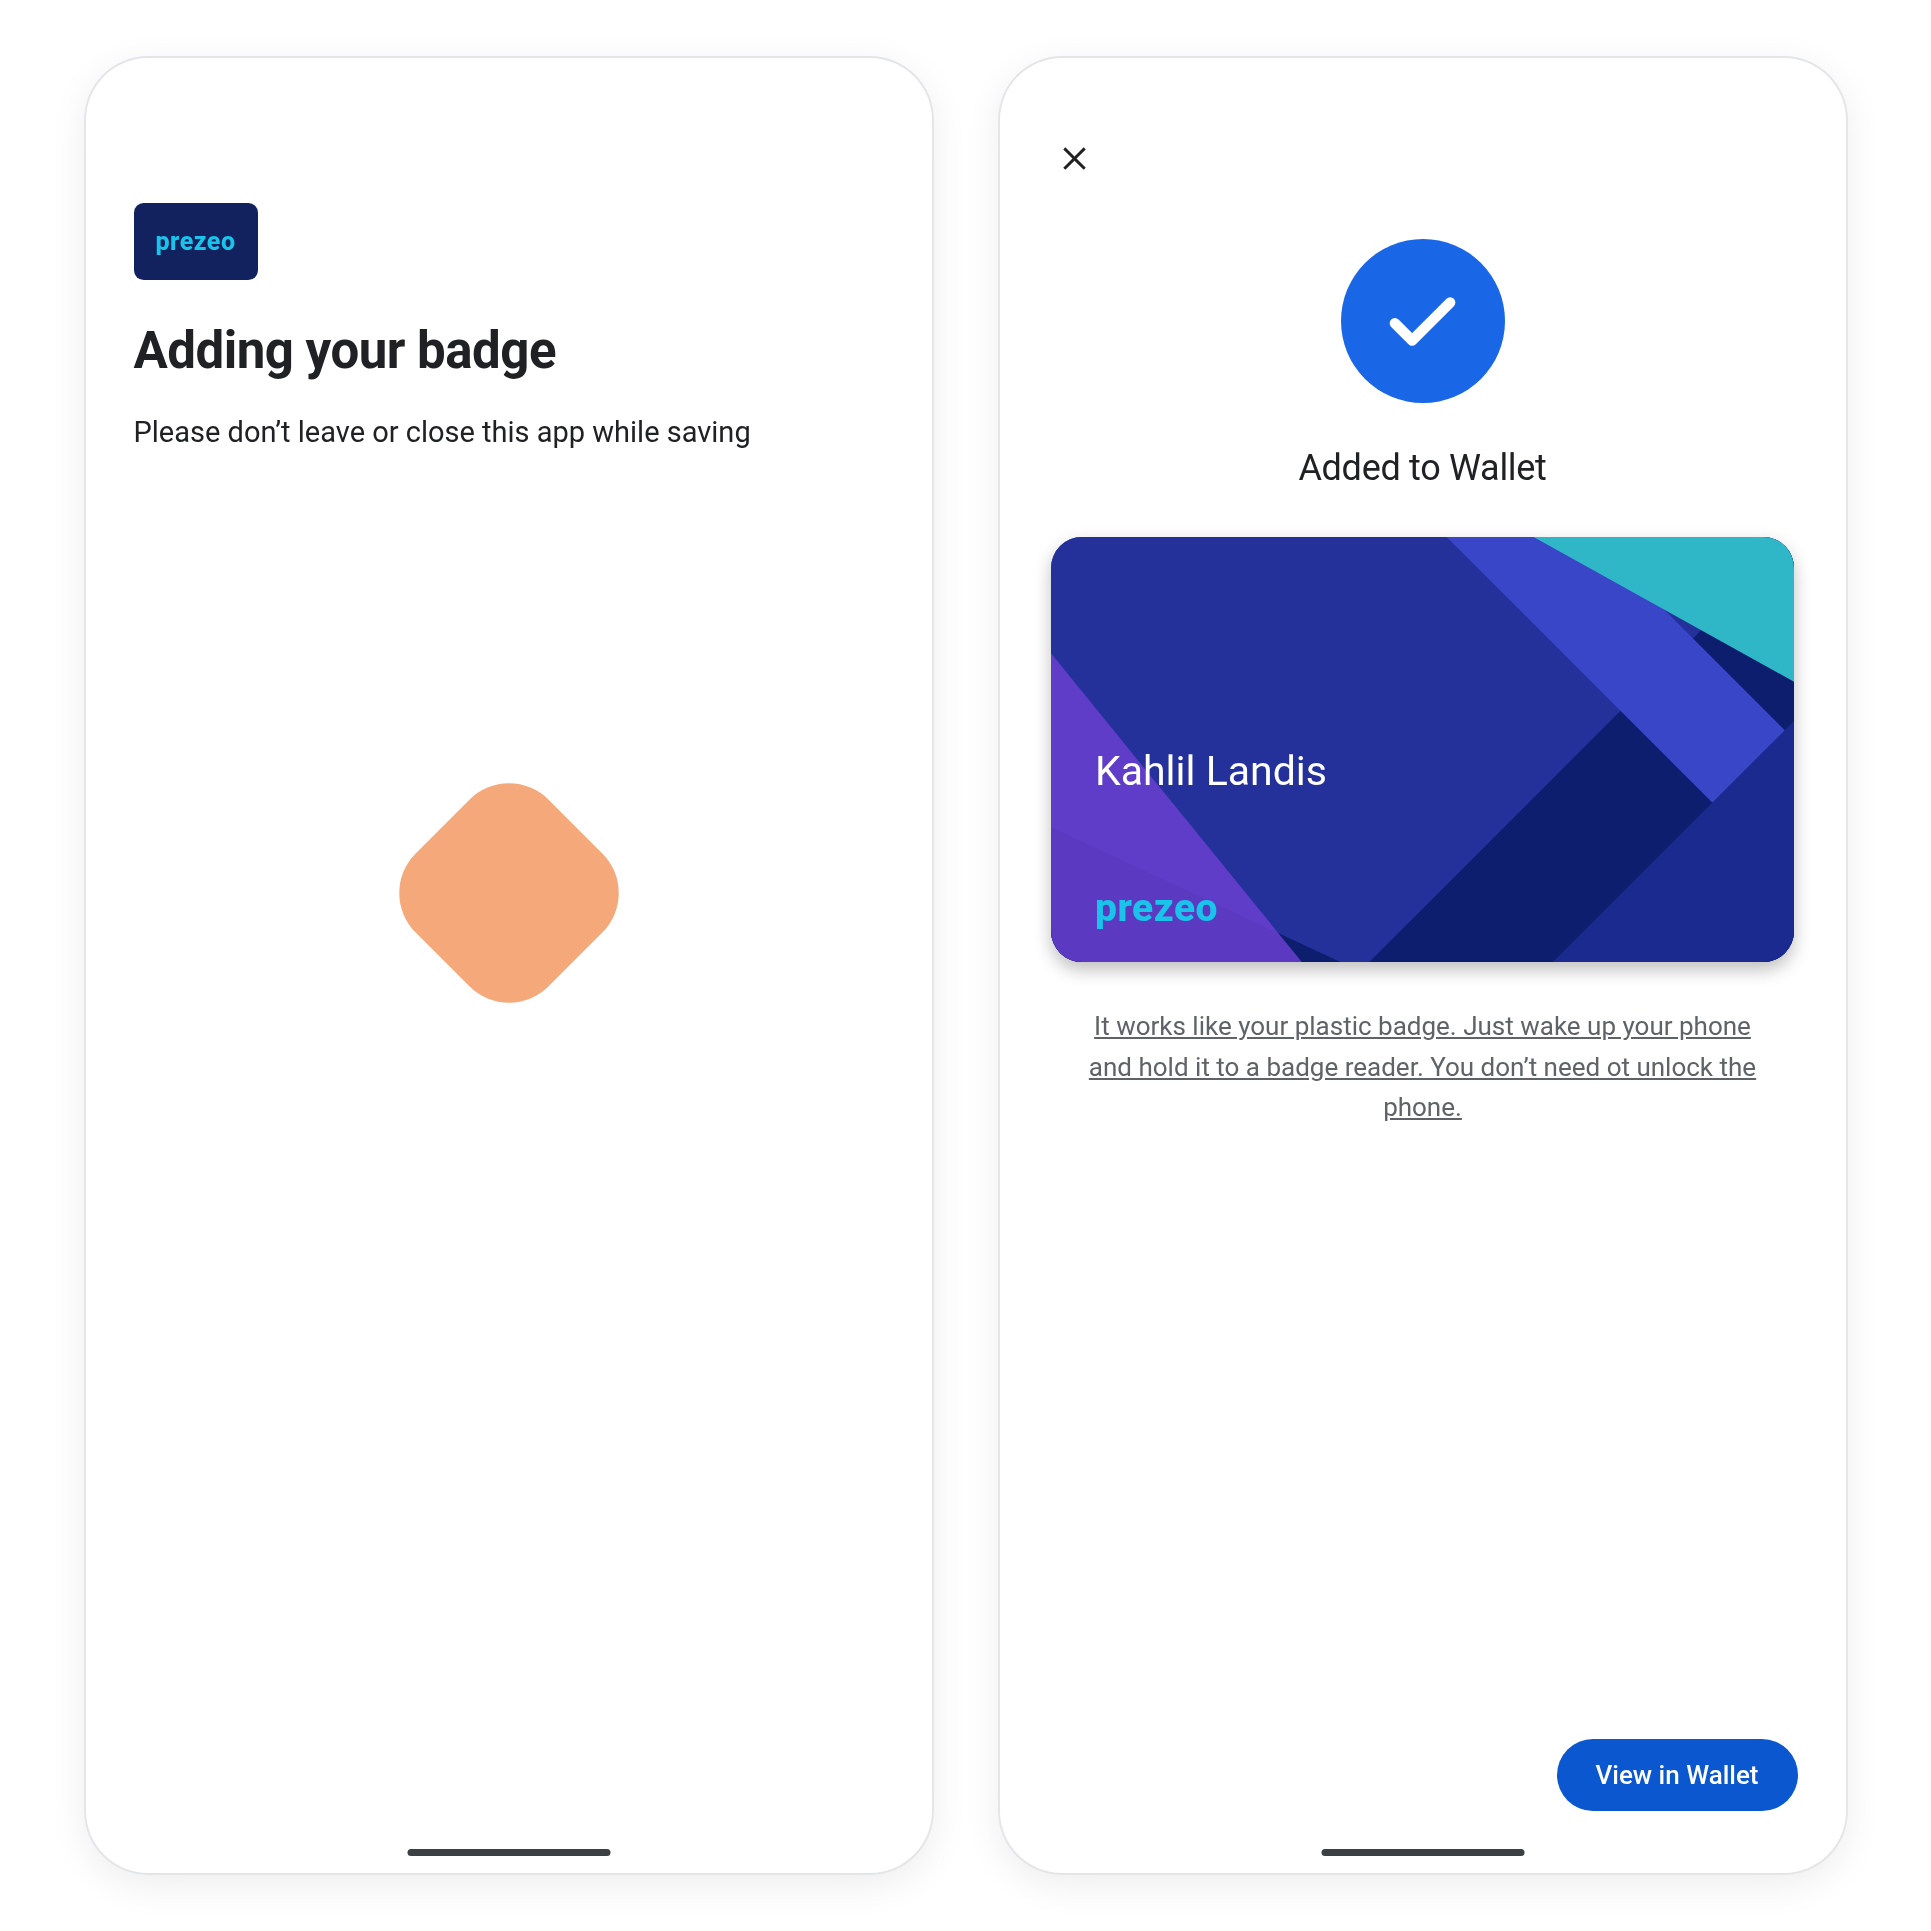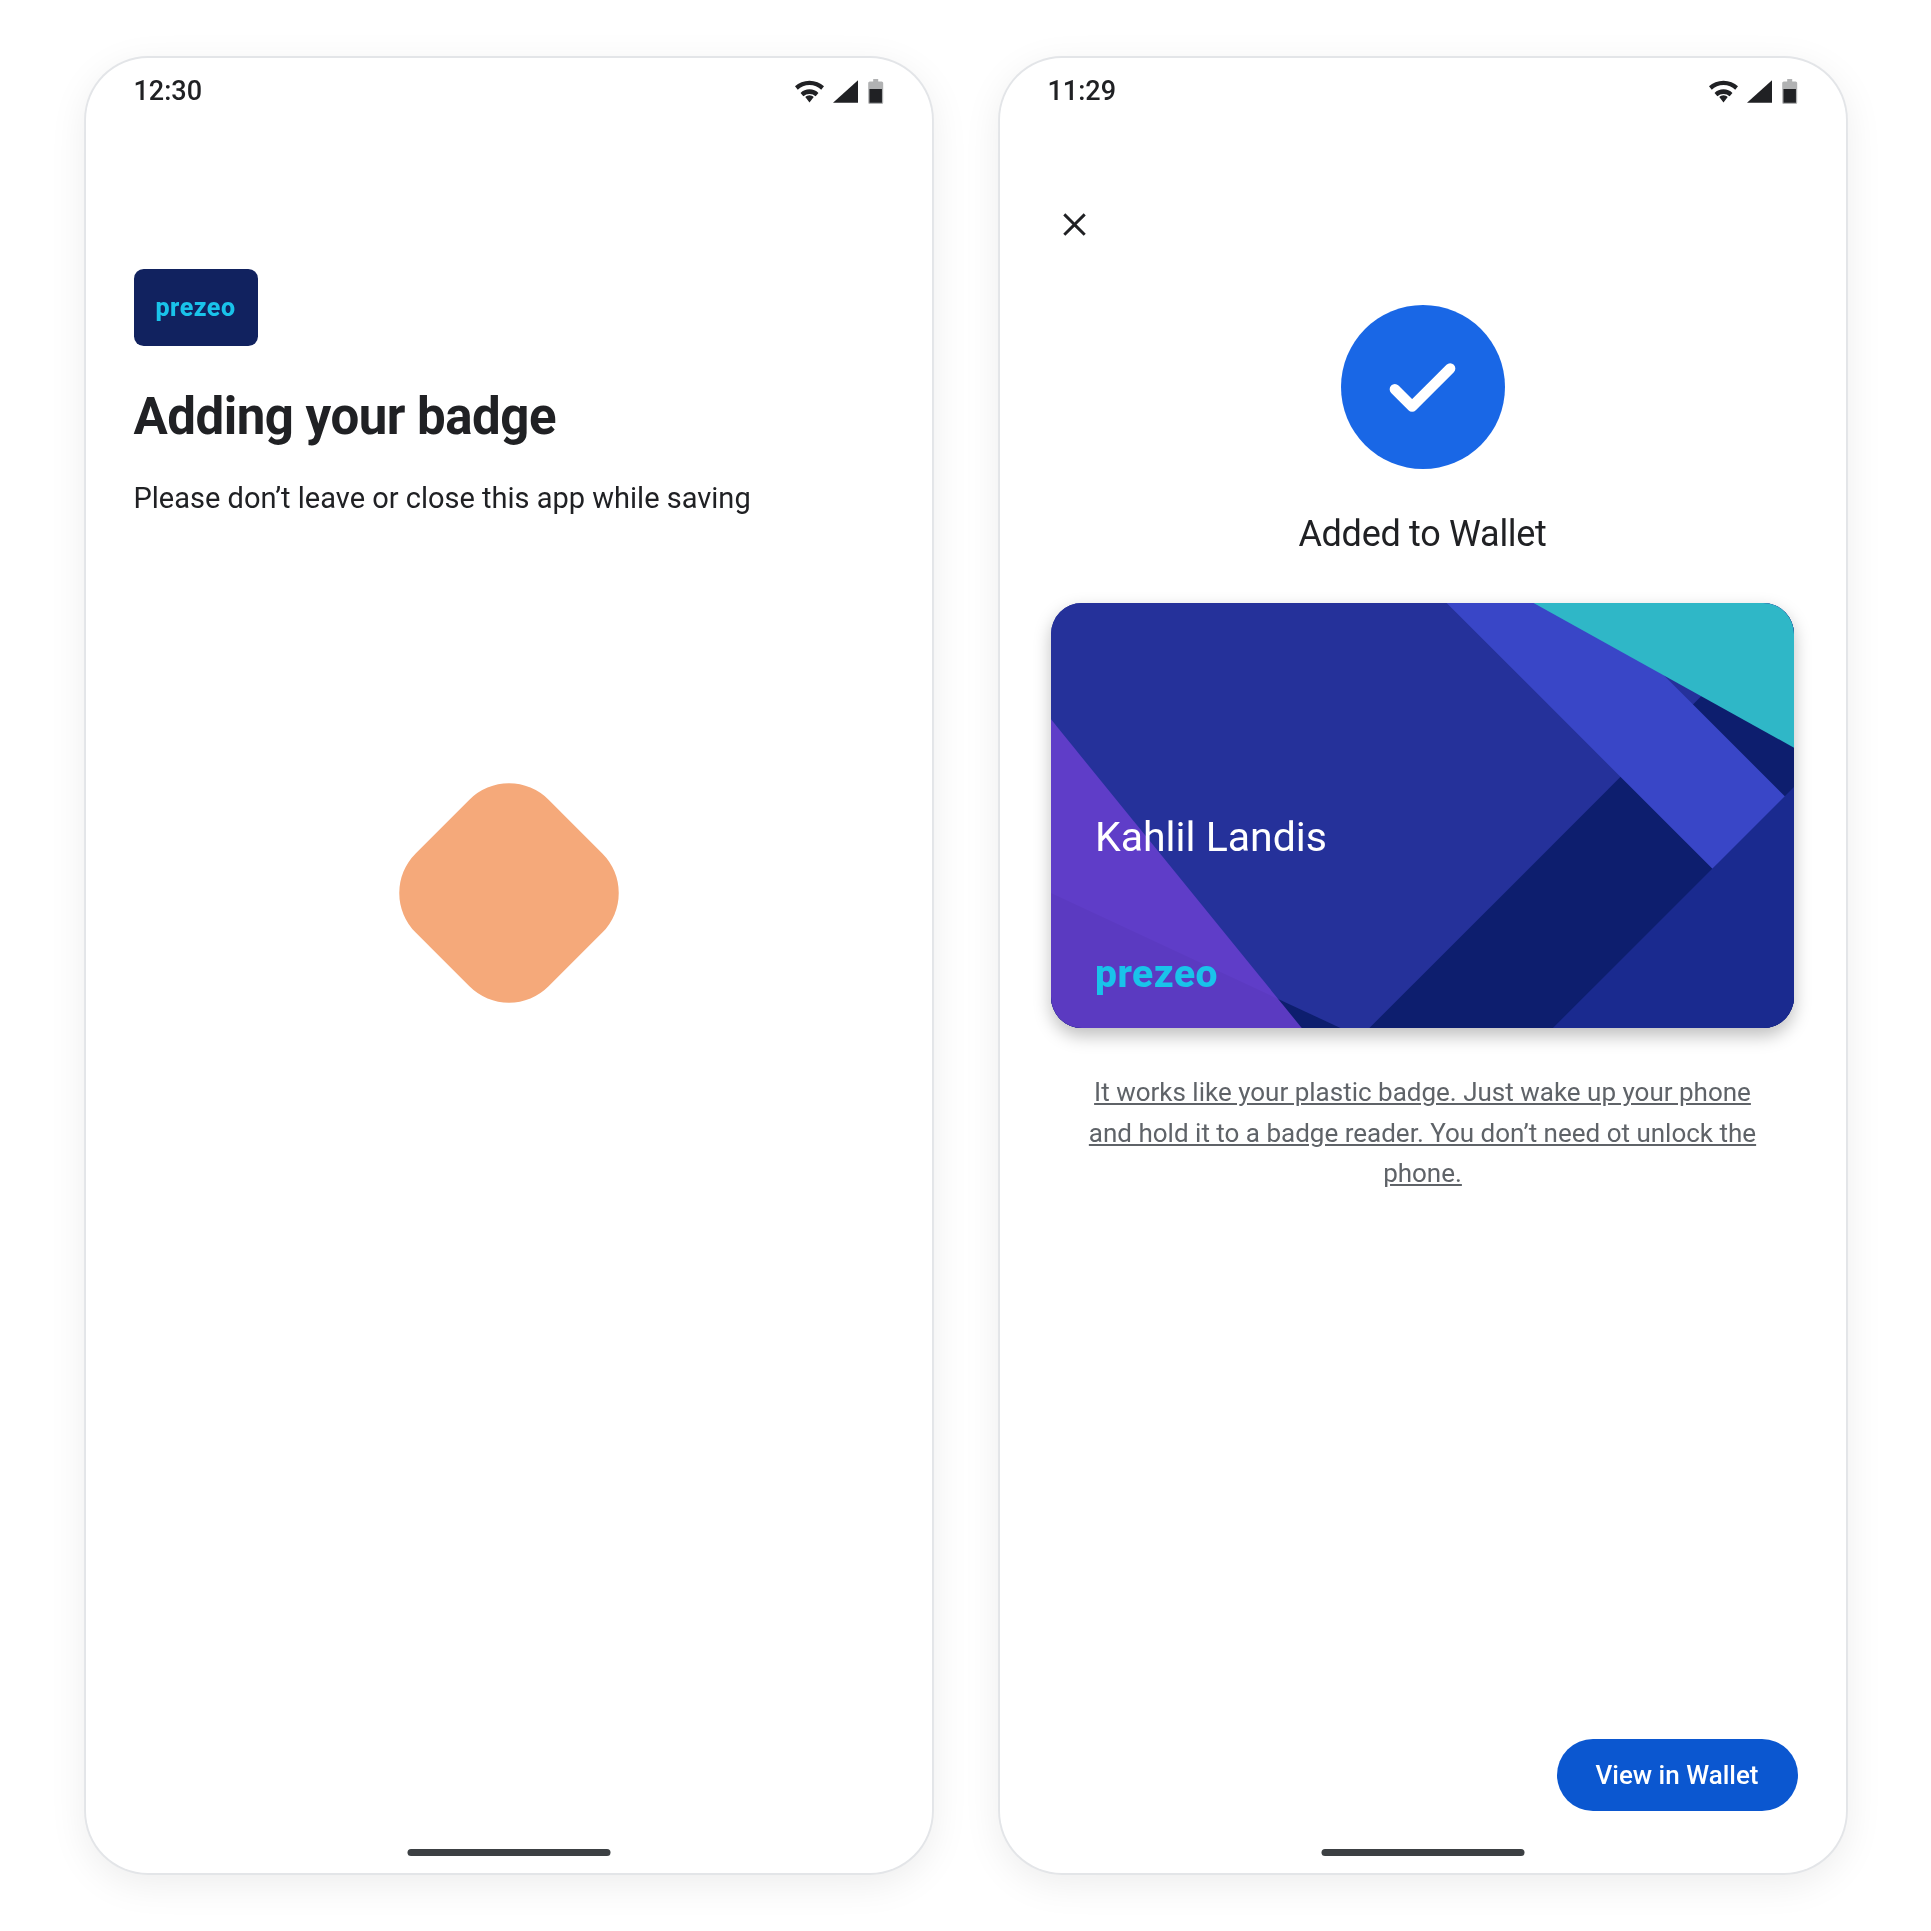--- a/index.html
+++ b/index.html
@@ -111,64 +111,34 @@
     cursor:pointer;
     margin-top:7px;
   }
 </style>
 </head>
 <body>
 
 <div class="stage">
 
   <div class="phone">
-    <div class="status-bar">
-      <span>12:30</span>
-      <span class="status-icons">
-        <svg width="29" height="23" viewBox="0 0 24 18">
-            <path fill="#202124" d="M12 18l3.5-4.4C14.5 12.6 13.3 12 12 12s-2.5.6-3.5 1.6L12 18zm0-18C7.3 0 3 1.8 0 4.7l2.3 2.8C4.8 5.1 8.2 3.6 12 3.6s7.2 1.5 9.7 3.9L24 4.7C21 1.8 16.7 0 12 0zm0 7.2c-2.9 0-5.5 1.1-7.4 3l2.3 2.8C8.3 11.7 10 11 12 11s3.7.7 5.1 2l2.3-2.8c-1.9-1.9-4.5-3-7.4-3z"></path>
-          </svg>
-        <svg width="25" height="23" viewBox="0 0 20 18">
-            <path fill="#202124" d="M0 18L20 18 20 0z"></path>
-          </svg>
-        <svg width="15.4" height="25" viewBox="0 0 12 20">
-            <path fill="#202124" d="M8 0H4v2H1.3C.6 2 0 2.6 0 3.3v15.4C0 19.4.6 20 1.3 20h9.4c.7 0 1.3-.6 1.3-1.3V3.3C12 2.6 11.4 2 10.7 2H8V0z" opacity=".35"></path>
-            <path fill="#202124" d="M1 8h10v11H1z"></path>
-          </svg>
-      </span>
-    </div>
 
     <div class="p1-body">
       <div class="brand-chip">
         <span>prezeo</span>
       </div>
       <h1 class="p1-title">Adding your badge</h1>
       <p class="p1-sub">Please don’t leave or close this app while saving</p>
     </div>
 
     <div class="spinner"></div>
     <div class="nav-pill"></div>
   </div>
 
   <div class="phone">
-    <div class="status-bar">
-      <span>11:29</span>
-      <span class="status-icons">
-        <svg width="29" height="23" viewBox="0 0 24 18">
-            <path fill="#202124" d="M12 18l3.5-4.4C14.5 12.6 13.3 12 12 12s-2.5.6-3.5 1.6L12 18zm0-18C7.3 0 3 1.8 0 4.7l2.3 2.8C4.8 5.1 8.2 3.6 12 3.6s7.2 1.5 9.7 3.9L24 4.7C21 1.8 16.7 0 12 0zm0 7.2c-2.9 0-5.5 1.1-7.4 3l2.3 2.8C8.3 11.7 10 11 12 11s3.7.7 5.1 2l2.3-2.8c-1.9-1.9-4.5-3-7.4-3z"></path>
-          </svg>
-        <svg width="25" height="23" viewBox="0 0 20 18">
-            <path fill="#202124" d="M0 18L20 18 20 0z"></path>
-          </svg>
-        <svg width="15.4" height="25" viewBox="0 0 12 20">
-            <path fill="#202124" d="M8 0H4v2H1.3C.6 2 0 2.6 0 3.3v15.4C0 19.4.6 20 1.3 20h9.4c.7 0 1.3-.6 1.3-1.3V3.3C12 2.6 11.4 2 10.7 2H8V0z" opacity=".35"></path>
-            <path fill="#202124" d="M1 8h10v11H1z"></path>
-          </svg>
-      </span>
-    </div>
 
     <div class="p2-body">
       <div class="close-row">
         <div class="close-btn" aria-label="Close">
           <svg width="35" height="35" viewBox="0 0 24 24">
               <path fill="#202124" d="M18.3 5.71L12 12.01l-6.3-6.3L4.29 7.12l6.3 6.3-6.3 6.29 1.41 1.41 6.3-6.29 6.3 6.29 1.41-1.41-6.3-6.29 6.3-6.3z"></path>
             </svg>
         </div>
       </div>
 

